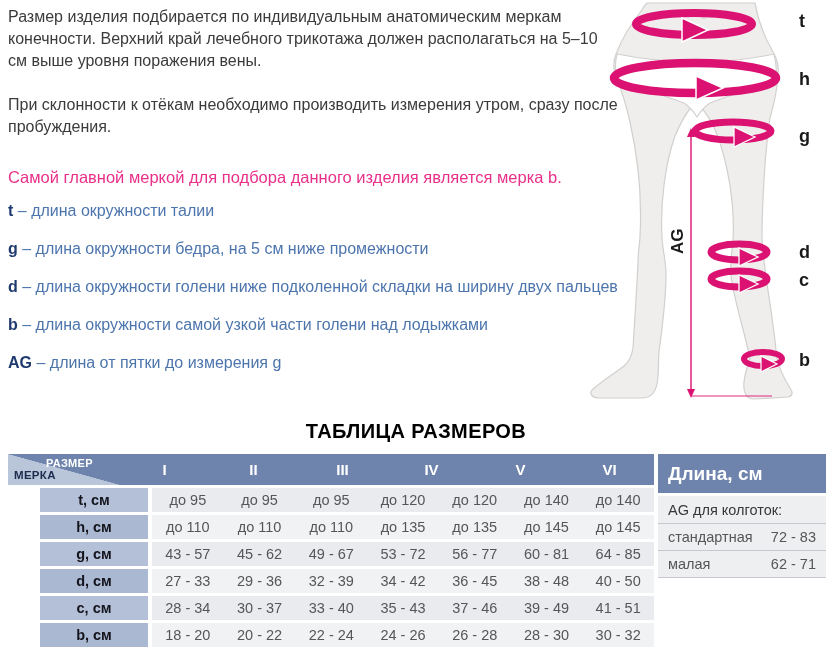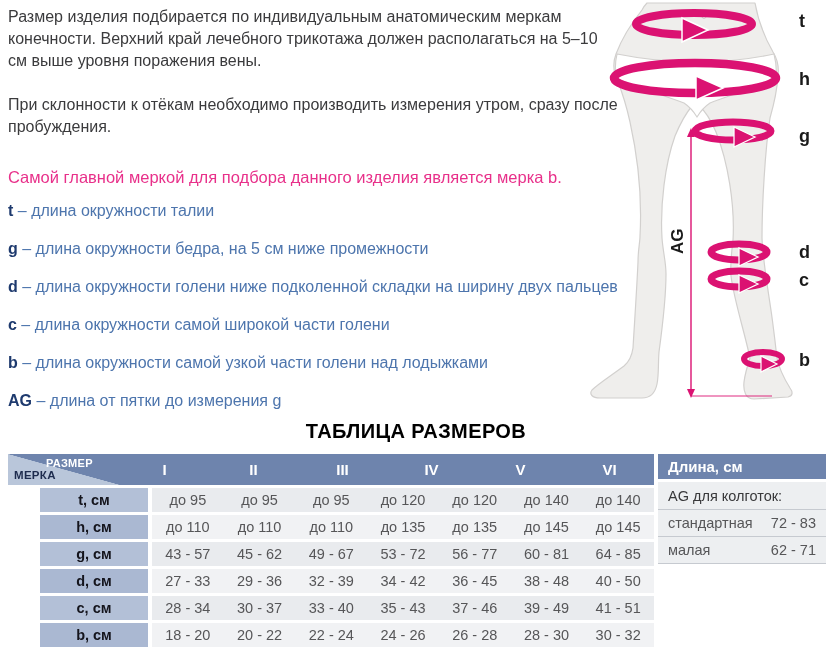--- a/index.html
+++ b/index.html
@@ -71,22 +71,22 @@
     font-size: 14.5px; color: #565658;
   }
   .trow.odd  .tlabel { background: #b3c0d7; }
   .trow.odd  .tdata  { background: #e9ebee; }
   .trow.even .tlabel { background: #aab8d2; }
   .trow.even .tdata  { background: #f1f2f4; }
 
   
   .length-panel { width: 168px; margin-left: 4px; }
   .panel-header {
-    height: 25px; background: #6e84ad; color: #ffffff;
-    font-weight: bold; font-size: 15px;
+    height: 39px; background: #6e84ad; color: #ffffff;
+    font-weight: bold; font-size: 19px;
     display: flex; align-items: center; padding-left: 10px;
     margin-bottom: 3px;
   }
   .panel-body { background: #edeff1; }
   .panel-sub {
     height: 28px; display: flex; align-items: center; padding-left: 10px;
     font-size: 14.5px; color: #38383a;
     border-bottom: 1px solid #c6cad0;
   }
   .panel-row {
@@ -110,24 +110,20 @@
         <span class="mkey">t</span>
         <span class="mdesc">– длина окружности талии</span>
       </div>
       <div class="mitem">
         <span class="mkey">g</span>
         <span class="mdesc">– длина окружности бедра, на 5 см ниже промежности</span>
       </div>
       <div class="mitem">
         <span class="mkey">d</span>
         <span class="mdesc">– длина окружности голени ниже подколенной складки на ширину двух пальцев</span>
-      </div>
-      <div class="mitem">
-        <span class="mkey">c</span>
-        <span class="mdesc">– длина окружности самой широкой части голени</span>
       </div>
       <div class="mitem">
         <span class="mkey">b</span>
         <span class="mdesc">– длина окружности самой узкой части голени над лодыжками</span>
       </div>
       <div class="mitem">
         <span class="mkey">AG</span>
         <span class="mdesc">– длина от пятки до измерения g</span>
       </div>
     </div>

